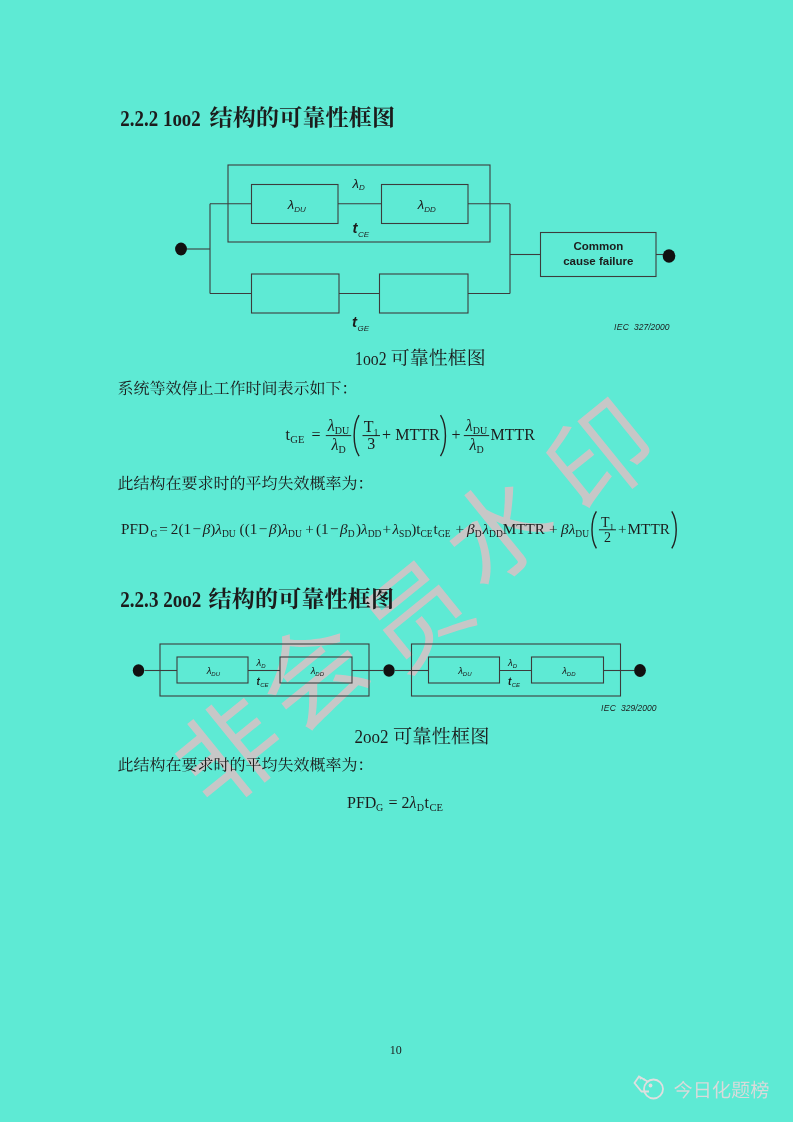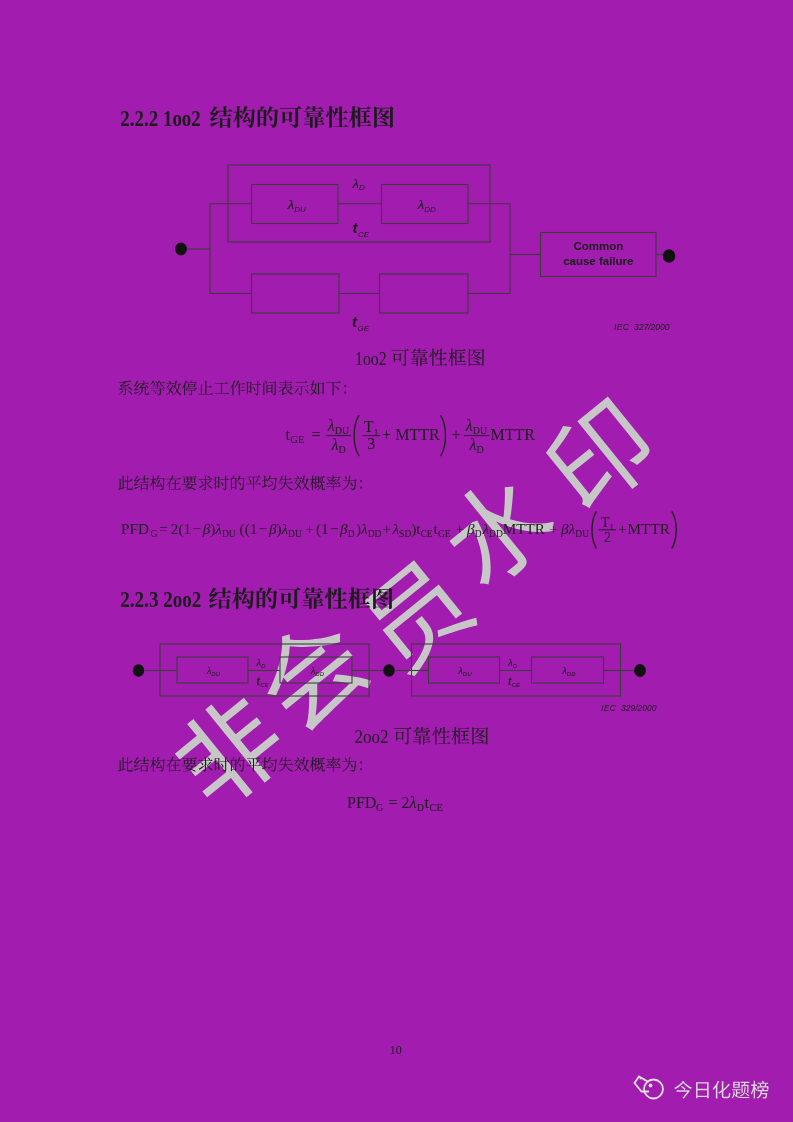--- a/index.html
+++ b/index.html
@@ -1,14 +1,14 @@
 <!DOCTYPE html>
 <html><head><meta charset="utf-8"><style>
 html,body{margin:0;padding:0;background:#fff;}
-#page{position:relative;width:793px;height:1122px;background:#a21caf;overflow:hidden;}
+#page{position:relative;width:793px;height:1122px;background:#5eead4;overflow:hidden;}
 </style></head><body>
 <div id="page">
 <svg width="793" height="1122" viewBox="0 0 793 1122">
 <defs>
         <path id="g0" d="M579 -835V80H656V-160H958V-234H656V-391H920V-462H656V-614H941V-687H656V-835ZM56 -235V-161H353V79H430V-836H353V-688H79V-614H353V-463H95V-391H353V-235Z"></path>
         <path id="g1" d="M157 58C195 44 251 40 781 -5C804 25 824 54 838 79L905 38C861 -37 766 -145 676 -225L613 -191C652 -155 692 -113 728 -71L273 -36C344 -102 415 -182 477 -264H918V-337H89V-264H375C310 -175 234 -96 207 -72C176 -43 153 -24 131 -19C140 1 153 41 157 58ZM504 -840C414 -706 238 -579 42 -496C60 -482 86 -450 97 -431C155 -458 211 -488 264 -521V-460H741V-530H277C363 -586 440 -649 503 -718C563 -656 647 -588 741 -530C795 -496 853 -466 910 -443C922 -463 947 -494 963 -509C801 -565 638 -674 546 -769L576 -809Z"></path>
         <path id="g2" d="M268 -730H735V-616H268ZM190 -795V-551H817V-795ZM455 -327V-235C455 -156 427 -49 66 22C83 38 106 67 115 84C489 0 535 -129 535 -234V-327ZM529 -65C651 -23 815 42 898 84L936 20C850 -21 685 -82 566 -120ZM155 -461V-92H232V-391H776V-99H856V-461Z"></path>
         <path id="g3" d="M71 -584V-508H317C269 -310 166 -159 39 -76C57 -65 87 -36 100 -18C241 -118 358 -306 407 -568L358 -587L344 -584ZM817 -652C768 -584 689 -495 623 -433C592 -485 564 -540 542 -596V-838H462V-22C462 -5 456 -1 440 0C424 1 372 1 314 -1C326 22 339 59 343 81C420 81 469 79 500 65C530 52 542 28 542 -23V-445C633 -264 763 -106 919 -24C932 -46 957 -77 975 -93C854 -149 745 -253 660 -377C730 -436 819 -527 885 -604Z"></path>
         <path id="g4" d="M93 -37C118 -53 157 -65 457 -143C454 -159 452 -190 452 -212L179 -147V-414H456V-487H179V-675C275 -698 378 -727 455 -760L395 -820C327 -785 207 -748 103 -723V-183C103 -144 78 -124 60 -115C72 -96 88 -57 93 -37ZM533 -770V78H608V-695H839V-174C839 -159 834 -154 818 -153C801 -153 747 -153 685 -155C697 -133 711 -97 715 -74C789 -74 842 -76 873 -90C905 -103 914 -130 914 -173V-770Z"></path>
         <path id="g5" d="M27 -91 82 51C94 47 105 37 109 23C256 -56 358 -121 424 -169L421 -179C263 -139 96 -102 27 -91ZM350 -782 202 -843C181 -765 108 -622 55 -575C45 -569 21 -563 21 -563L75 -433C82 -436 89 -441 94 -447C136 -464 176 -482 211 -498C163 -427 106 -359 61 -326C50 -318 24 -313 24 -313L77 -182C85 -185 93 -191 99 -200C230 -252 338 -304 396 -333L395 -346C293 -333 192 -321 119 -314C223 -385 341 -494 402 -574C422 -570 435 -577 440 -586L302 -662C291 -634 274 -601 253 -565L104 -559C179 -614 265 -699 315 -766C335 -764 346 -772 350 -782ZM556 -23V-269H779V-23ZM448 -344V92H467C522 92 556 72 556 64V5H779V84H798C856 84 893 63 893 59V-261C915 -265 925 -272 932 -280L829 -359L775 -298H567ZM875 -725 816 -649H722V-806C749 -811 757 -820 758 -834L608 -847V-649H386L394 -621H608V-440H424L432 -412H928C942 -412 952 -417 954 -428C915 -464 850 -515 850 -515L792 -440H722V-621H955C968 -621 979 -626 982 -637C942 -673 875 -725 875 -725Z"></path>

